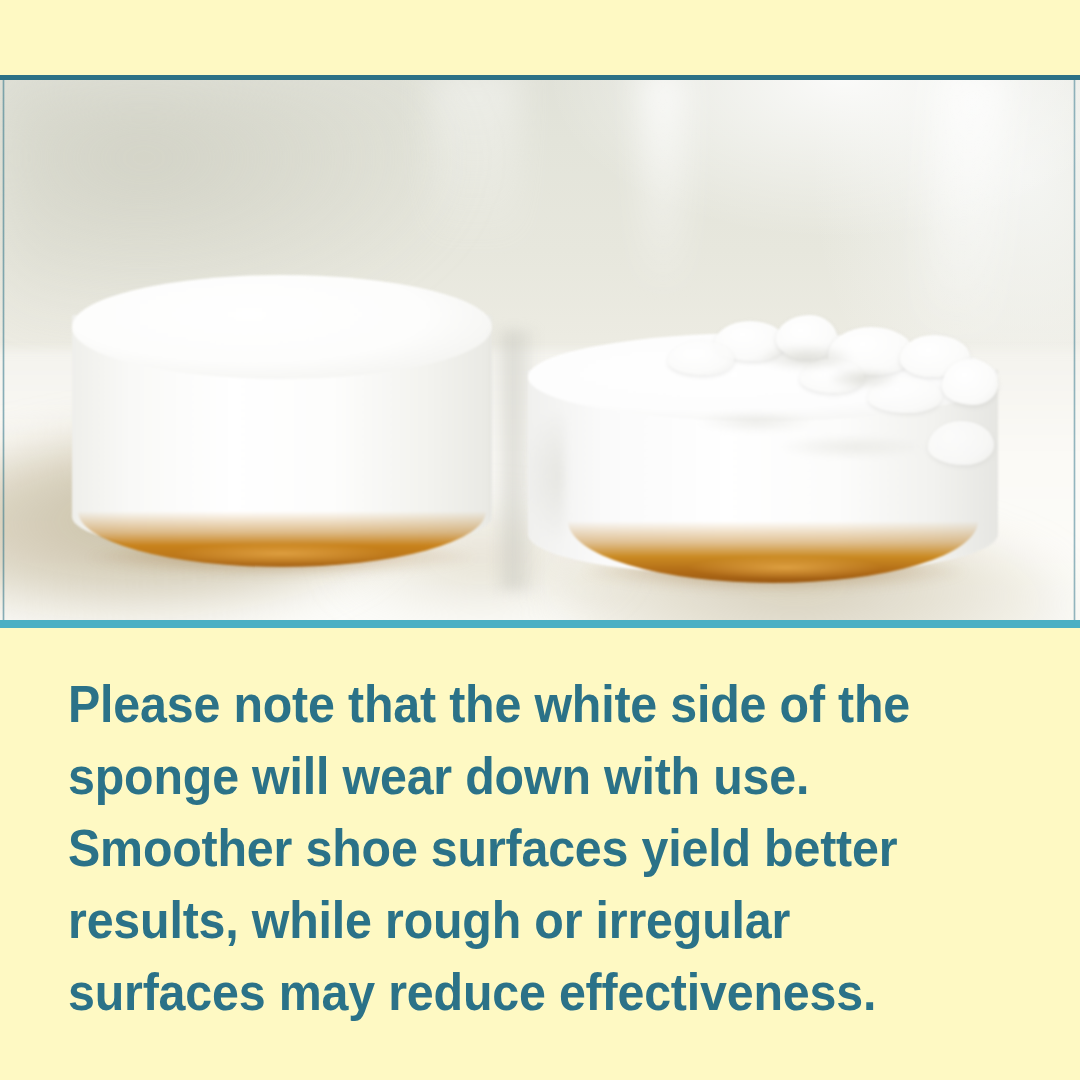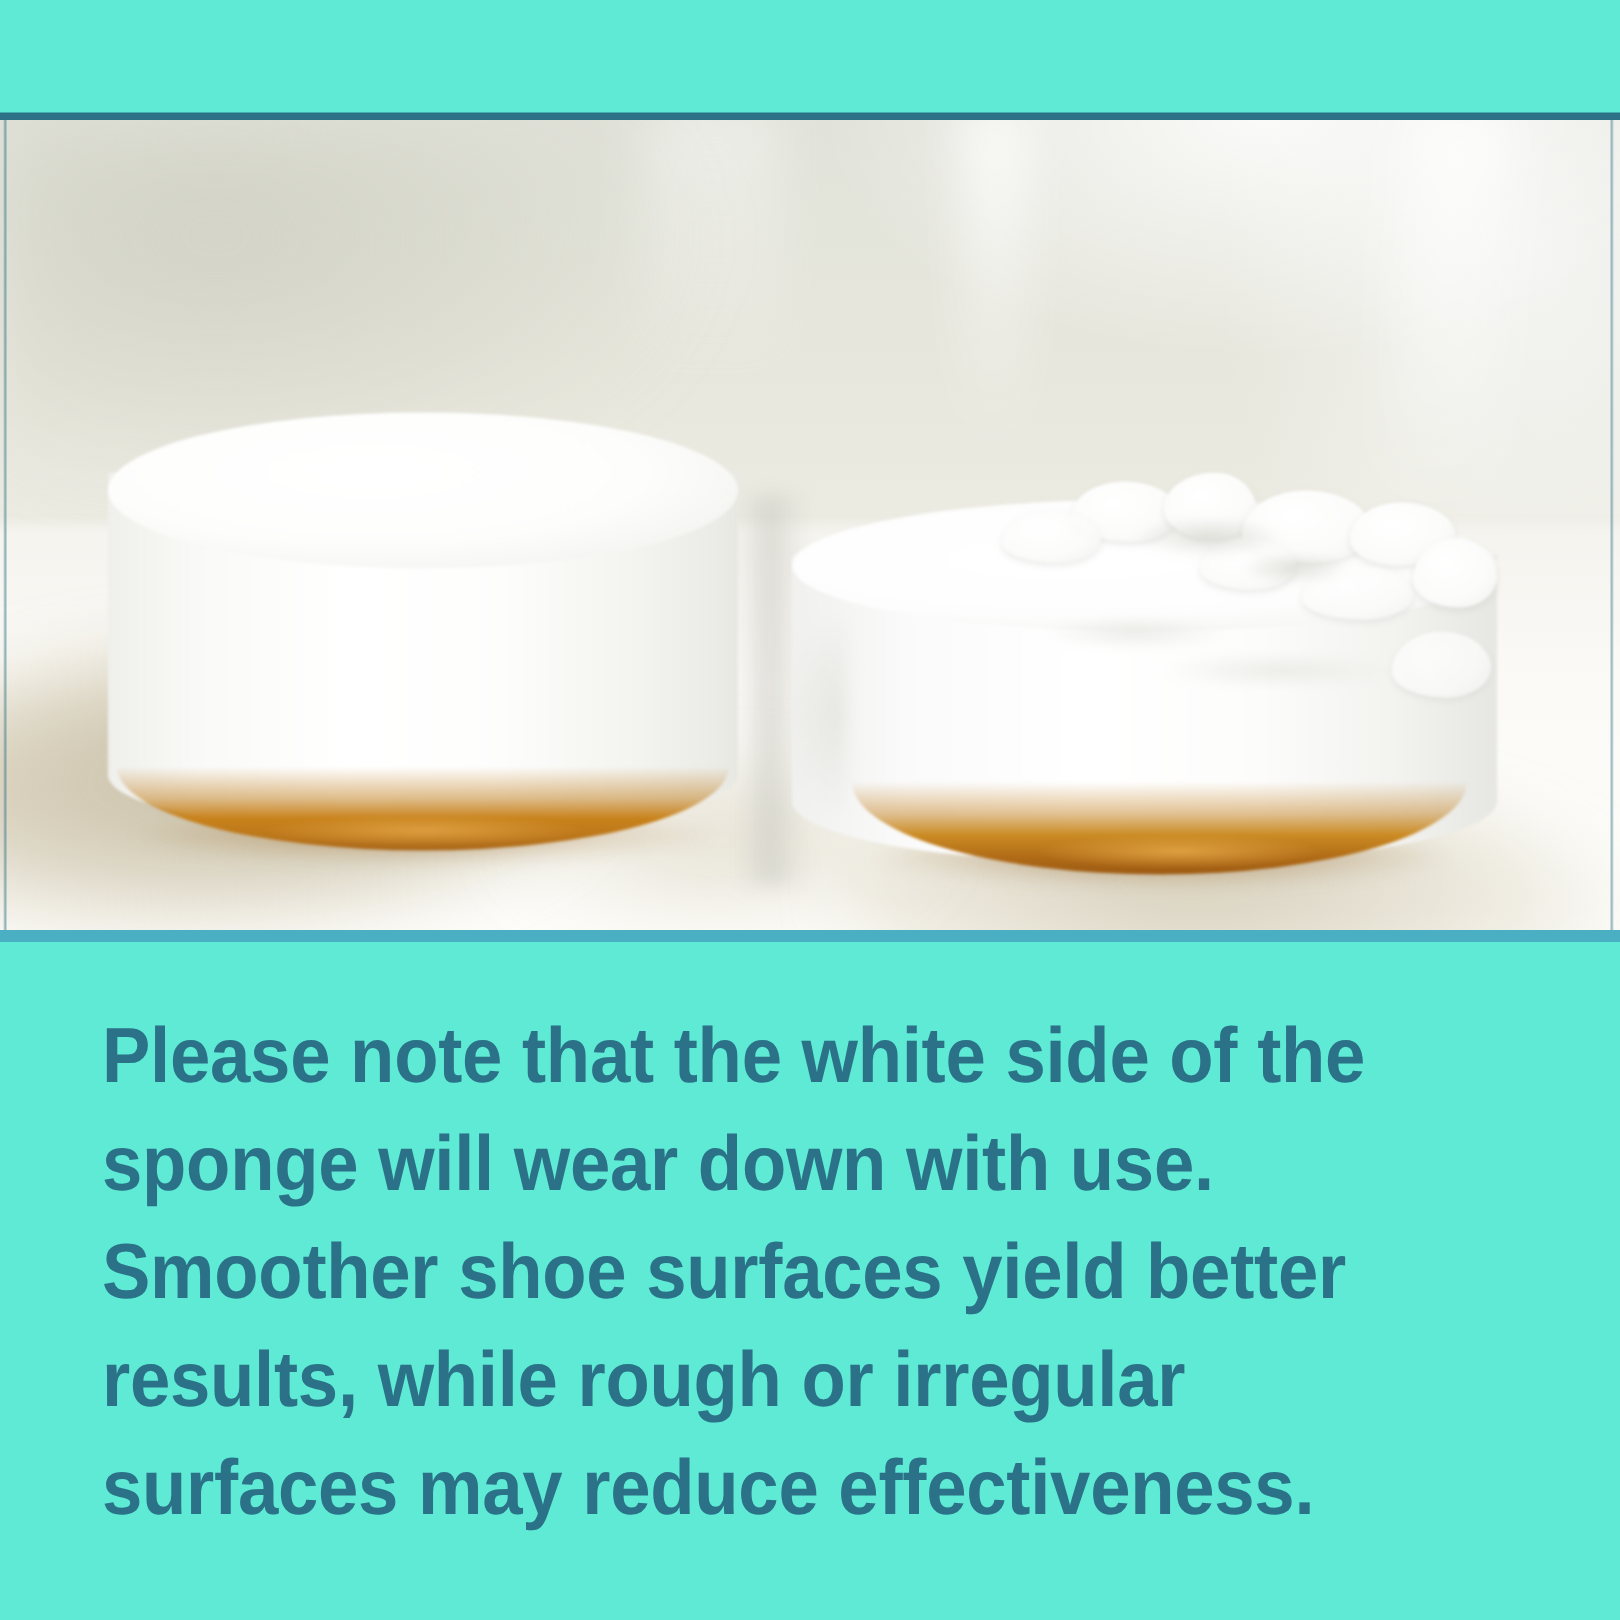--- a/index.html
+++ b/index.html
@@ -12,21 +12,21 @@
     width: 1080px;
     height: 1080px;
     font-family: "Liberation Sans", sans-serif;
     overflow: hidden;
     position: relative;
   }
 
   .page {
     position: absolute;
     inset: 0;
-    background: #5eead4;
+    background: #fef9c3;
     display: block;
   }
 
   
   .photo-panel {
     position: absolute;
     left: 0px;
     top: 75px;
     width: 1080px;
     height: 553px;

